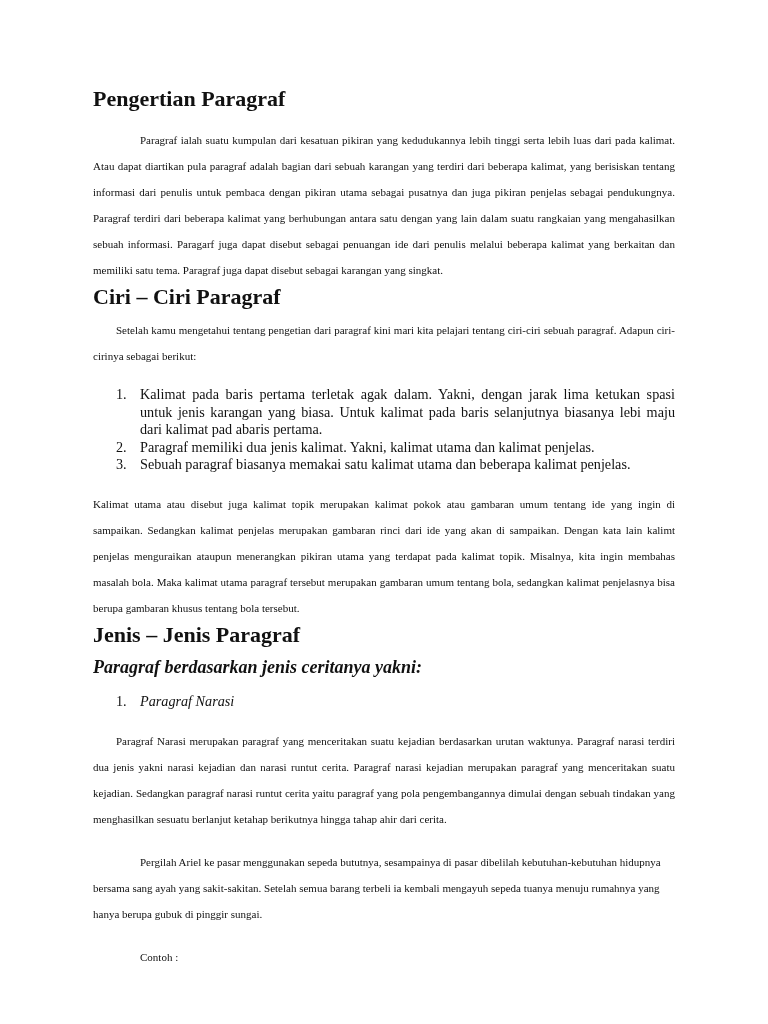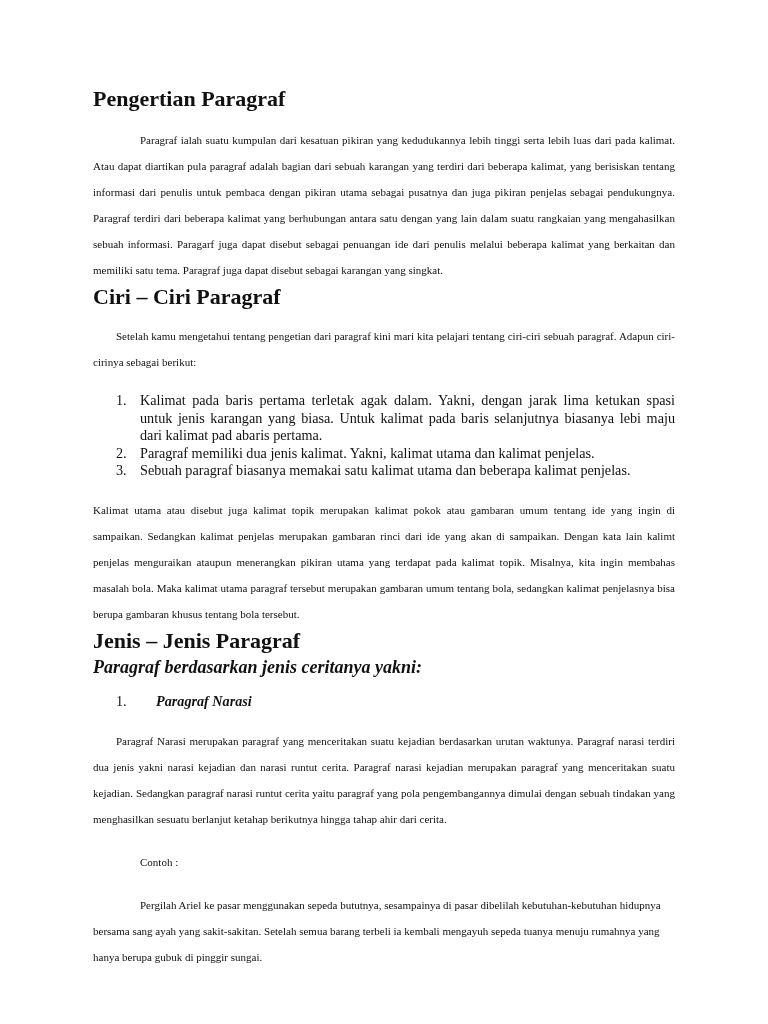--- a/index.html
+++ b/index.html
@@ -20,62 +20,62 @@
     font-size: 11px; line-height: 26px; margin: 0; text-align: justify;
   }
   .ind-big { text-indent: 47px; }
   .ind-small { text-indent: 23px; }
   ol { margin: 0; padding: 0; list-style: none; }
   ol li {
     position: relative; font-size: 14.2px; line-height: 17.6px;
     padding-left: 47px; text-align: justify;
   }
   ol li .num { position: absolute; left: 23px; top: 0; }
-  .italic-bold { font-style: italic; font-weight: bold; margin-left: 16px; }
+  .italic-bold { font-style: italic; font-weight: normal; }
   .left-align { text-align: left; }
 </style>
 </head>
 <body>
 
 <div class="page">
   <div class="content">
 
     <h1>Pengertian Paragraf</h1>
     <p class="ind-big" style="margin-top:14px;">Paragraf ialah suatu kumpulan dari kesatuan pikiran yang kedudukannya lebih tinggi serta lebih luas dari pada kalimat. Atau dapat diartikan pula paragraf adalah bagian dari sebuah karangan yang terdiri dari beberapa kalimat, yang berisiskan tentang informasi dari penulis untuk pembaca dengan pikiran utama sebagai pusatnya dan juga pikiran penjelas sebagai pendukungnya. Paragraf terdiri dari beberapa kalimat yang berhubungan antara satu dengan yang lain dalam suatu rangkaian yang mengahasilkan sebuah informasi. Paragarf juga dapat disebut sebagai penuangan ide dari penulis melalui beberapa kalimat yang berkaitan dan memiliki satu tema. Paragraf juga dapat disebut sebagai karangan yang singkat.</p>
 
     <h1 style="">Ciri – Ciri Paragraf</h1>
-    <p class="ind-small" style="margin-top:12px;">Setelah kamu mengetahui tentang pengetian dari paragraf kini mari kita pelajari tentang ciri-ciri sebuah paragraf. Adapun ciri-cirinya sebagai berikut:</p>
+    <p class="ind-small" style="margin-top:6px;">Setelah kamu mengetahui tentang pengetian dari paragraf kini mari kita pelajari tentang ciri-ciri sebuah paragraf. Adapun ciri-cirinya sebagai berikut:</p>
 
     <ol style="margin-top:17px;">
       <li>
         <span class="num">1.</span>
         <span>Kalimat pada baris pertama terletak agak dalam. Yakni, dengan jarak lima ketukan spasi untuk jenis karangan yang biasa. Untuk kalimat pada baris selanjutnya biasanya lebi maju dari kalimat pad abaris pertama.</span>
       </li>
       <li>
         <span class="num">2.</span>
         <span>Paragraf memiliki dua jenis kalimat. Yakni, kalimat utama dan kalimat penjelas.</span>
       </li>
       <li>
         <span class="num">3.</span>
         <span>Sebuah paragraf biasanya memakai satu kalimat utama dan beberapa kalimat penjelas.</span>
       </li>
     </ol>
 
     <p style="margin-top:17px;">Kalimat utama atau disebut juga kalimat topik merupakan kalimat pokok atau gambaran umum tentang ide yang ingin di sampaikan. Sedangkan kalimat penjelas merupakan gambaran rinci dari ide yang akan di sampaikan. Dengan kata lain kalimt penjelas menguraikan ataupun menerangkan pikiran utama yang terdapat pada kalimat topik. Misalnya, kita ingin membahas masalah bola. Maka kalimat utama paragraf tersebut merupakan gambaran umum tentang bola, sedangkan kalimat penjelasnya bisa berupa gambaran khusus tentang bola tersebut.</p>
 
     <h1 style="">Jenis – Jenis Paragraf</h1>
-    <h2 style="margin-top:0;">Paragraf berdasarkan jenis ceritanya yakni:</h2>
+    <h2 style="margin-top:6px;">Paragraf berdasarkan jenis ceritanya yakni:</h2>
 
     <ol style="margin-top:14px;">
       <li>
         <span class="num">1.</span>
         <span class="italic-bold">Paragraf Narasi</span>
       </li>
     </ol>
 
     <p class="ind-small" style="margin-top:17px;">Paragraf Narasi merupakan paragraf yang menceritakan suatu kejadian berdasarkan urutan waktunya. Paragraf narasi terdiri dua jenis yakni narasi kejadian dan narasi runtut cerita. Paragraf narasi kejadian merupakan paragraf yang menceritakan suatu kejadian. Sedangkan paragraf narasi runtut cerita yaitu paragraf yang pola pengembangannya dimulai dengan sebuah tindakan yang menghasilkan sesuatu berlanjut ketahap berikutnya hingga tahap ahir dari cerita.</p>
 
+    <p class="ind-big left-align" style="margin-top:17px;">Pergilah Ariel ke pasar menggunakan sepeda bututnya, sesampainya di pasar dibelilah kebutuhan-kebutuhan hidupnya bersama sang ayah yang sakit-sakitan. Setelah semua barang terbeli ia kembali mengayuh sepeda tuanya menuju rumahnya yang hanya berupa gubuk di pinggir sungai.</p>
+
     <p class="ind-big left-align" style="margin-top:17px;">Contoh :</p>
-
-    <p class="ind-big left-align" style="margin-top:17px;">Pergilah Ariel ke pasar menggunakan sepeda bututnya, sesampainya di pasar dibelilah kebutuhan-kebutuhan hidupnya bersama sang ayah yang sakit-sakitan. Setelah semua barang terbeli ia kembali mengayuh sepeda tuanya menuju rumahnya yang hanya berupa gubuk di pinggir sungai.</p>
 
   </div>
 </div>
 
 </body></html>

